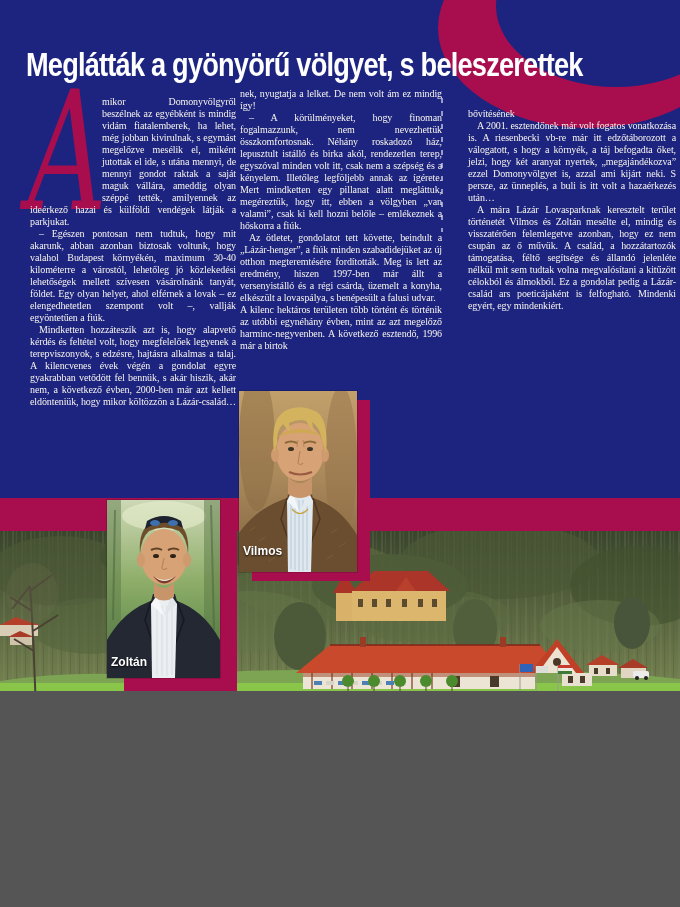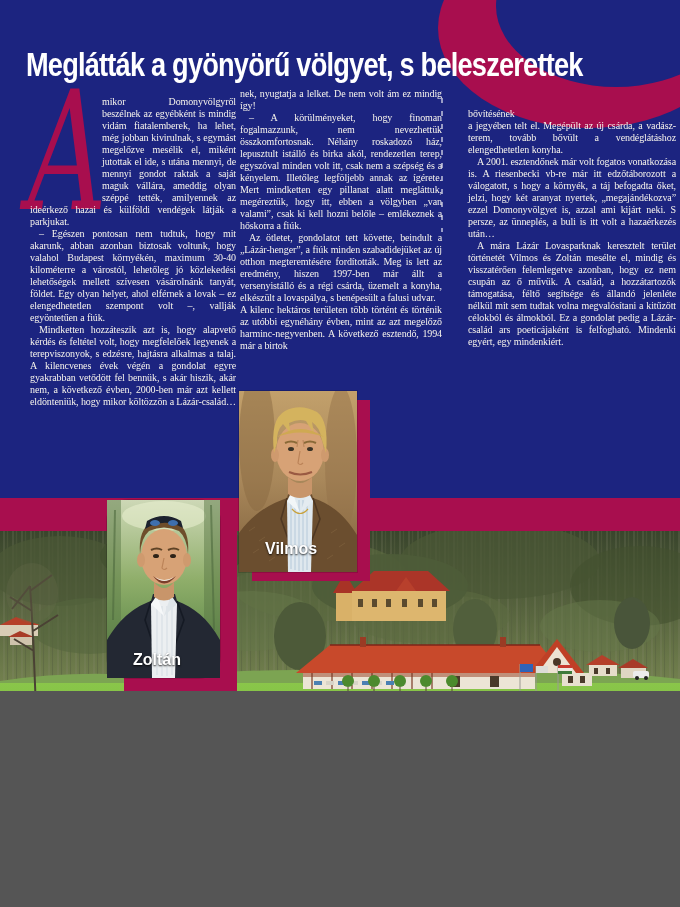--- a/index.html
+++ b/index.html
@@ -30,23 +30,23 @@
   
   .band{position:absolute;left:0;top:498px;width:680px;height:33px;background:#a80e4e;z-index:1;}
   
   .landscape{position:absolute;left:0;top:531px;width:680px;height:376px;z-index:1;}
   
   .frame{position:absolute;background:#a80e4e;z-index:4;}
   .photo{position:absolute;z-index:5;box-shadow:0 0 0 1px rgba(0,0,0,.15);}
   .frame-vilmos{left:252px;top:400px;width:118px;height:181px;}
   .photo-vilmos{left:239px;top:391px;width:118px;height:181px;}
   .frame-zoltan{left:124px;top:514px;width:113px;height:178px;}
-  .photo-zoltan{left:107px;top:500px;width:113px;height:178px;border-radius:21px;}
-  .plabel{position:absolute;left:26px;color:#fff;font-family:"Liberation Sans",sans-serif;
-          font-weight:700;font-size:16px;text-shadow:0 1px 2px rgba(0,0,0,.85);z-index:6;}
+  .photo-zoltan{left:107px;top:500px;width:113px;height:178px;}
+  .plabel{position:absolute;left:4px;color:#fff;font-family:"Liberation Sans",sans-serif;
+          font-weight:700;font-size:12px;text-shadow:0 1px 2px rgba(0,0,0,.85);z-index:6;}
   .plabel-z{bottom:9px;} .plabel-v{bottom:14px;}
 </style>
 </head>
 <body>
 
 <div class="page">
 
   <svg class="crescent" width="260" height="150" viewBox="0 0 260 150">
     <ellipse cx="168" cy="28" rx="150" ry="100" fill="#a80e4e"></ellipse>
     <ellipse cx="196" cy="6" rx="120" ry="81" fill="#1c2480"></ellipse>
@@ -61,25 +61,24 @@
   <div class="col col1">
     <div class="dropfloat"></div>
   <p class="para plain">mikor Domonyvölgyről beszélnek az egyébként is mindig vidám fiatalemberek, ha lehet, még jobban kivirulnak, s egymást megelőzve mesélik el, miként jutottak el ide, s utána mennyi, de mennyi gondot raktak a saját maguk vállára, ameddig olyan széppé tették, amilyennek az ideérkező hazai és külföldi vendégek látják a parkjukat.</p>
       <p class="para">– Egészen pontosan nem tudtuk, hogy mit akarunk, abban azonban biztosak voltunk, hogy valahol Budapest környékén, maximum 30-40 kilométerre a várostól, lehetőleg jó közlekedési lehetőségek mellett szívesen vásárolnánk tanyát, földet. Egy olyan helyet, ahol elférnek a lovak – ez elengedhetetlen szempont volt –, vallják egyöntetűen a fiúk.</p>
       <p class="para">Mindketten hozzáteszik azt is, hogy alapvető kérdés és feltétel volt, hogy megfelelőek legyenek a terepviszonyok, s edzésre, hajtásra alkalmas a talaj. A kilencvenes évek végén a gondolat egyre gyakrabban vetődött fel bennük, s akár hiszik, akár nem, a következő évben, 2000-ben már azt kellett eldönteniük, hogy mikor költözzön a Lázár-család…</p>
     </div>
   <div class="col col2">
       <p class="para plain">nek, nyugtatja a lelket. De nem volt ám ez mindig így!</p>
       <p class="para">– A körülményeket, hogy finoman fogalmazzunk, nem nevezhettük összkomfortosnak. Néhány roskadozó ház, lepusztult istálló és birka akól, rendezetlen terep, egyszóval minden volt itt, csak nem a szépség és a kényelem. Illetőleg legföljebb annak az ígérete. Mert mindketten egy pillanat alatt megláttuk, megéreztük, hogy itt, ebben a völgyben „van valami”, csak ki kell hozni belőle – emlékeznek a hőskorra a fiúk.</p>
       <p class="para">Az ötletet, gondolatot tett követte, beindult a „Lázár-henger”, a fiúk minden szabadidejüket az új otthon megteremtésére fordították. Meg is lett az eredmény, hiszen 1997-ben már állt a versenyistálló és a régi csárda, üzemelt a konyha, elkészült a lovaspálya, s benépesült a falusi udvar.</p>
-      <p class="para plain">A kilenc hektáros területen több történt és történik az utóbbi egynéhány évben, mint az azt megelőző harminc-negyvenben. A következő esztendő, 1994 már a birtok</p>
+      <p class="para plain">A kilenc hektáros területen több történt és történik az utóbbi egynéhány évben, mint az azt megelőző harminc-negyvenben. A következő esztendő, 1996 már a birtok</p>
     </div>
   <div class="col col3">
       <p class="para plain">bővítésének</p>
-      <p class="para plain">a jegyében telt el. Megépült az új csárda, a vadász-terem, tovább bővült a vendéglátáshoz elengedhetetlen konyha.</p>
       <p class="para">A 2001. esztendőnek már volt fogatos vonatkozása is. A riesenbecki vb-re már itt edzőtáborozott a válogatott, s hogy a környék, a táj befogadta őket, jelzi, hogy két aranyat nyertek, „megajándékozva” ezzel Domonyvölgyet is, azzal ami kijárt neki. S persze, az ünneplés, a buli is itt volt a hazaérkezés után…</p>
       <p class="para">A mára Lázár Lovasparknak keresztelt terület történetét Vilmos és Zoltán mesélte el, mindig és visszatérően felemlegetve azonban, hogy ez nem csupán az ő művük. A család, a hozzátartozók támogatása, féltő segítsége és állandó jelenléte nélkül mit sem tudtak volna megvalósítani a kitűzött célokból és álmokból. Ez a gondolat pedig a Lázár-család ars poeticájaként is felfogható. Mindenki egyért, egy mindenkiért.</p>
     </div>
 
   <div class="band"></div>
 
   <svg class="landscape" viewBox="0 0 680 376">
     <defs>
       <linearGradient id="gTree" x1="0" y1="0" x2="0" y2="1">
         <stop offset="0" stop-color="#39452c"></stop>

